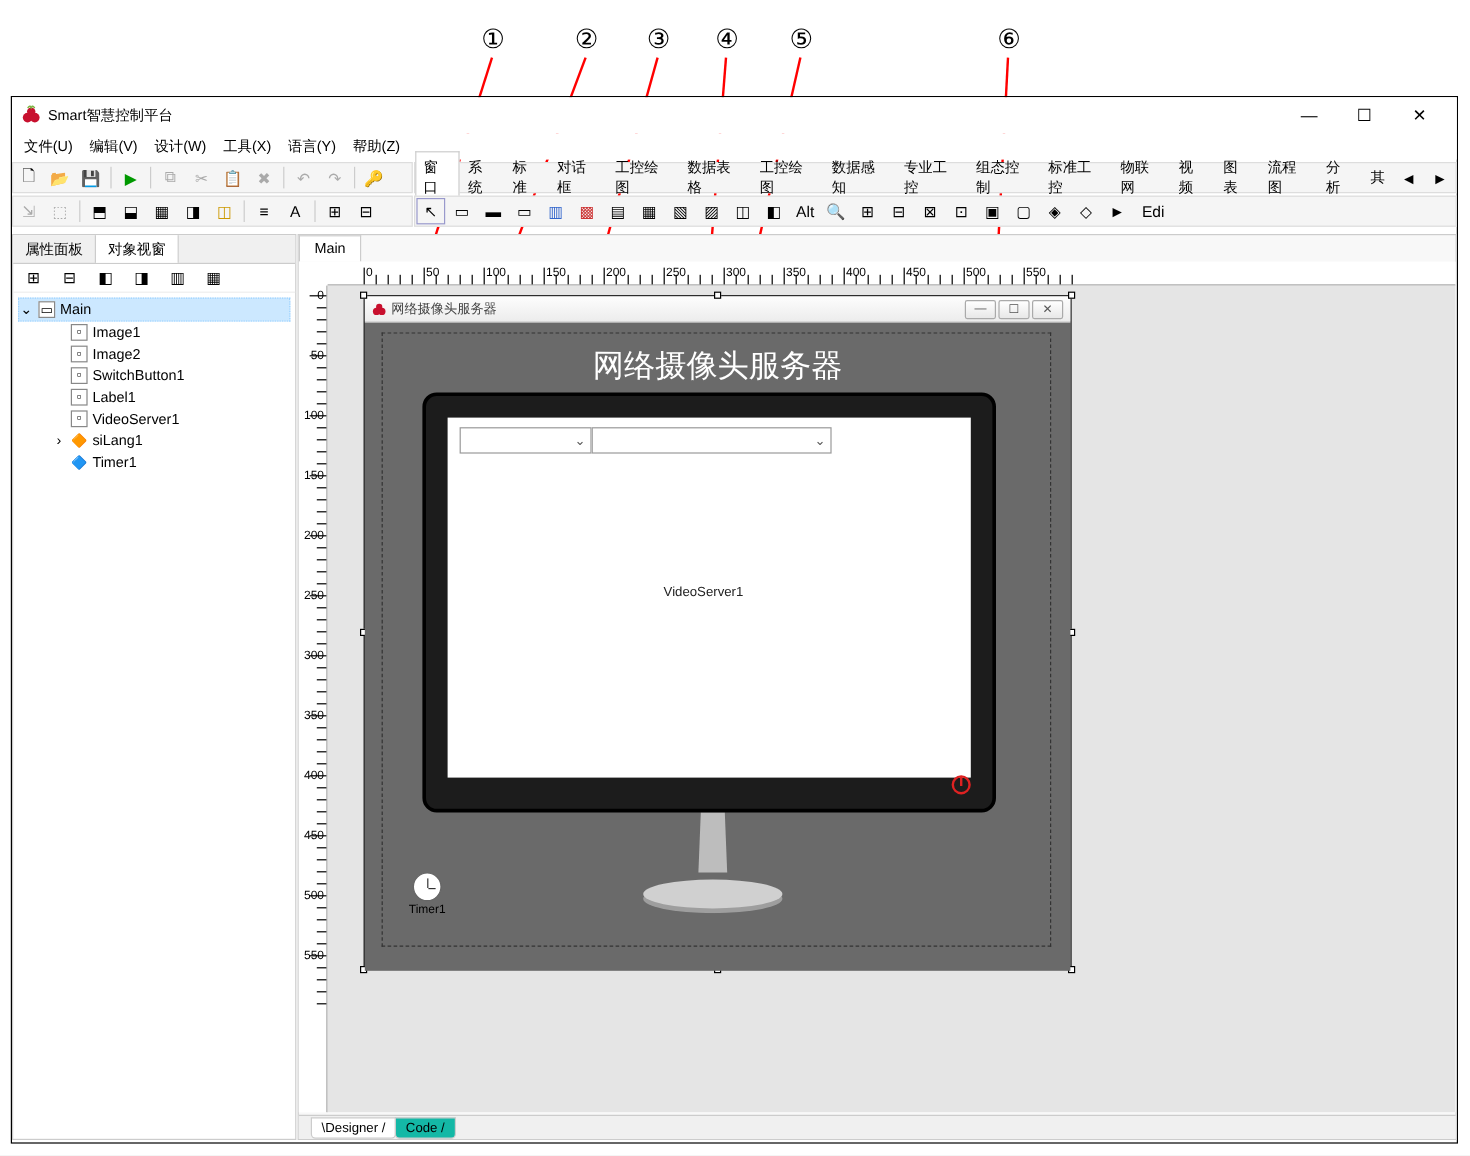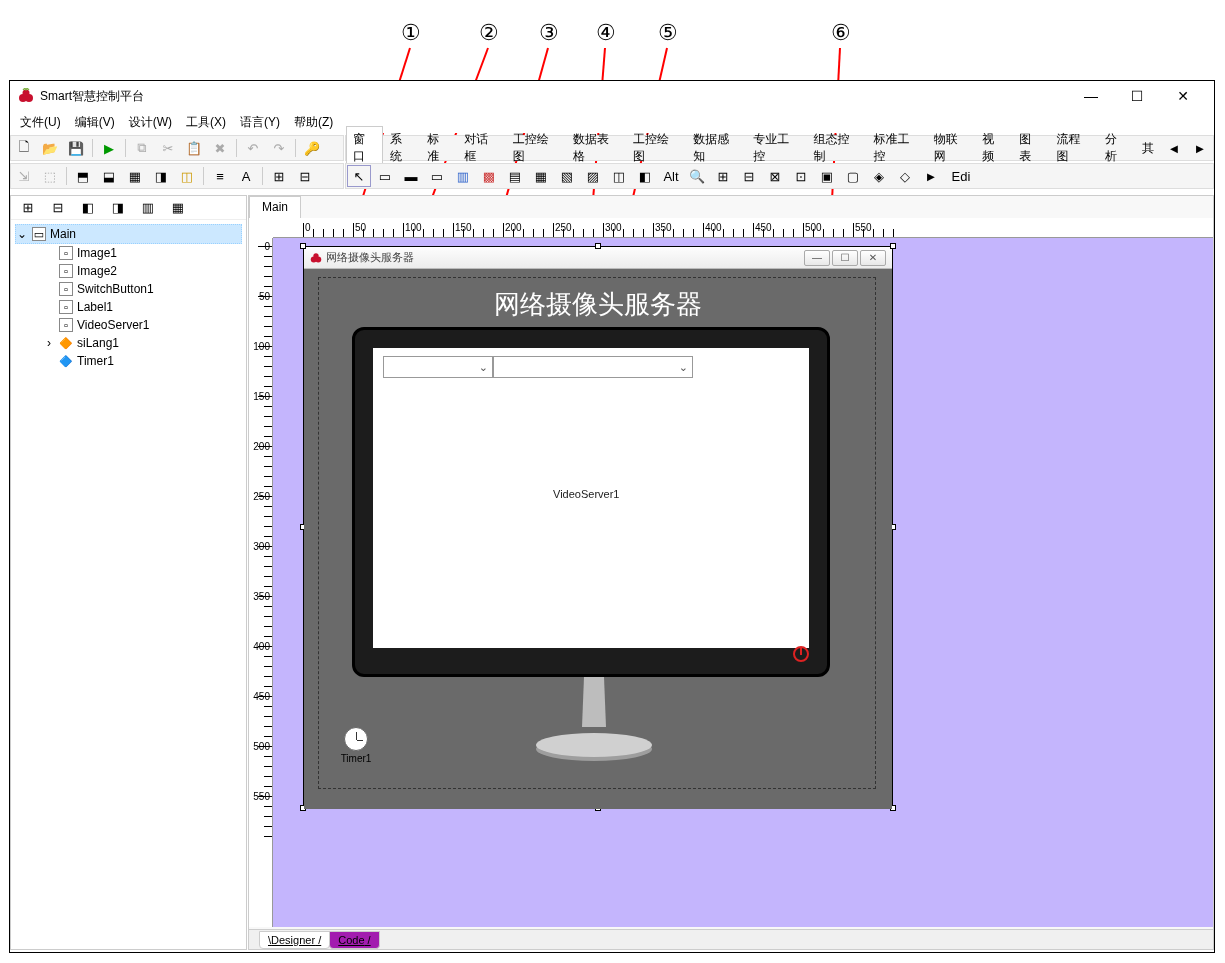--- a/index.html
+++ b/index.html
@@ -36,21 +36,21 @@
 .main-tab { position: absolute; left: 0; top: 0; height: 22px; padding: 3px 12px; background: #fff; border: 1px solid #ccc; border-bottom: none; font-size: 12px; }
 .canvas-wrap { position: absolute; left: 0; top: 22px; right: 0; bottom: 22px; background: #fff; overflow: hidden; }
 .ruler-h { position: absolute; left: 24px; top: 0; right: 0; height: 20px; background: #fff; border-bottom: 1px solid #999; }
 .ruler-v { position: absolute; left: 0; top: 20px; width: 24px; bottom: 0; background: #fff; border-right: 1px solid #999; }
 .ruler-tick-h { position: absolute; bottom: 0; width: 1px; height: 8px; background: #000; }
 .ruler-tick-h.major { height: 14px; }
 .ruler-label-h { position: absolute; bottom: 4px; font-size: 10px; transform: translateX(2px); }
 .ruler-tick-v { position: absolute; right: 0; height: 1px; width: 8px; background: #000; }
 .ruler-tick-v.major { width: 14px; }
 .ruler-label-v { position: absolute; right: 2px; font-size: 10px; text-align: right; }
-.design-surface { position: absolute; left: 24px; top: 20px; right: 0; bottom: 0; background: #c4b5fd; }
+.design-surface { position: absolute; left: 24px; top: 20px; right: 0; bottom: 0; background: #e5e5e5; }
 .form-outline { position: absolute; left: 30px; top: 8px; width: 590px; height: 562px; border: 1px solid #000; }
 .handle { position: absolute; width: 6px; height: 6px; background: #fff; border: 1px solid #000; }
 .form-titlebar { height: 22px; background: linear-gradient(#fdfdfd, #ececec); border-bottom: 1px solid #bbb; display: flex; align-items: center; padding: 0 6px; font-size: 11px; color: #444; }
 .form-titlebar .mini-logo { width: 12px; height: 12px; margin-right: 4px; }
 .form-ctrl-btns { margin-left: auto; display: flex; gap: 2px; }
 .form-ctrl-btn { width: 26px; height: 16px; border: 1px solid #aaa; border-radius: 2px; background: linear-gradient(#fff,#e8e8e8); display: flex; align-items: center; justify-content: center; font-size: 10px; color: #555; }
 .form-client { position: relative; width: 100%; height: 540px; background: #6a6a6a; }
 .dashed-sel { position: absolute; border: 1.5px dashed #333; }
 .heading-text { position: absolute; left: 0; right: 0; top: 18px; text-align: center; color: #fff; font-size: 26px; font-family: "SimSun", serif; }
 .monitor-outer { position: absolute; left: 48px; top: 58px; width: 478px; height: 350px; background: #1c1c1c; border-radius: 12px; border: 3px solid #000; }
@@ -58,22 +58,22 @@
 .monitor-stand { position: absolute; left: 230px; top: 408px; width: 120px; height: 84px; }
 .combo { position: absolute; height: 22px; border: 1px solid #999; background: #fff; display: flex; align-items: center; justify-content: flex-end; padding: 0 4px; font-size: 11px; color: #555; }
 .vs-label { position: absolute; font-size: 11px; color: #222; }
 .power-btn { position: absolute; width: 16px; height: 16px; border-radius: 50%; border: 2px solid #d22; display: flex; align-items: center; justify-content: center; }
 .power-btn::after { content: ""; width: 2px; height: 8px; background: #d22; position: absolute; top: -1px; }
 .timer-widget { position: absolute; width: 36px; text-align: center; font-size: 10px; }
 .timer-icon { width: 24px; height: 24px; margin: 0 auto 2px; border: 1px solid #666; border-radius: 50%; background: #fff; display: flex; align-items: center; justify-content: center; position: relative; }
 .timer-icon::before { content: ""; position: absolute; width: 1px; height: 8px; background: #333; top: 4px; }
 .timer-icon::after { content: ""; position: absolute; width: 6px; height: 1px; background: #333; left: 12px; top: 12px; }
 .bottom-tabs { position: absolute; left: 0; bottom: 0; right: 0; height: 20px; display: flex; align-items: center; padding-left: 10px; background: #f0f0f0; border-top: 1px solid #ccc; font-size: 11px; }
-.bottom-tab { padding: 2px 8px; border: 1px solid #ccc; background: #fff; border-radius: 0 0 4px 4px; margin-right: -1px; text-decoration: underline; }
-.bottom-tab.inactive { background: #a21caf; }
+.bottom-tab { padding: 2px 8px; border: 1px solid #ccc; background: #fff; border-radius: 0 0 4px 4px; margin-right: -1px; }
+.bottom-tab.inactive { background: #14b8a6; }
 .annot-layer { position: absolute; left: 0; top: 0; width: 1225px; height: 963px; pointer-events: none; }
 .annot-num { position: absolute; font-size: 22px; font-family: "Times New Roman", serif; }
 svg.arrows { position: absolute; left: 0; top: 0; width: 1225px; height: 963px; }
 </style>
 </head>
 <body>
 
 <div class="annot-layer">
   <div class="annot-num" style="left:401px;top:20px">①</div>
   <div class="annot-num" style="left:479px;top:20px">②</div>
@@ -203,20 +203,24 @@
   <div class="tb-btn">⊡</div>
   <div class="tb-btn">▣</div>
   <div class="tb-btn">▢</div>
   <div class="tb-btn">◈</div>
   <div class="tb-btn">◇</div>
   <div class="tb-btn">►</div>
   <div class="tb-btn" style="width:32px">Edi</div>
 </div>
 
 <div class="left-panel">
+  <div class="lp-tabs">
+    <div class="lp-tab">属性面板</div>
+    <div class="lp-tab active">对象视窗</div>
+  </div>
   <div class="lp-toolbar">
     <div class="tb-btn">⊞</div>
     <div class="tb-btn">⊟</div>
     <div class="tb-btn">◧</div>
     <div class="tb-btn">◨</div>
     <div class="tb-btn">▥</div>
     <div class="tb-btn">▦</div>
   </div>
   <div class="tree">
     <div class="tree-item selected">

